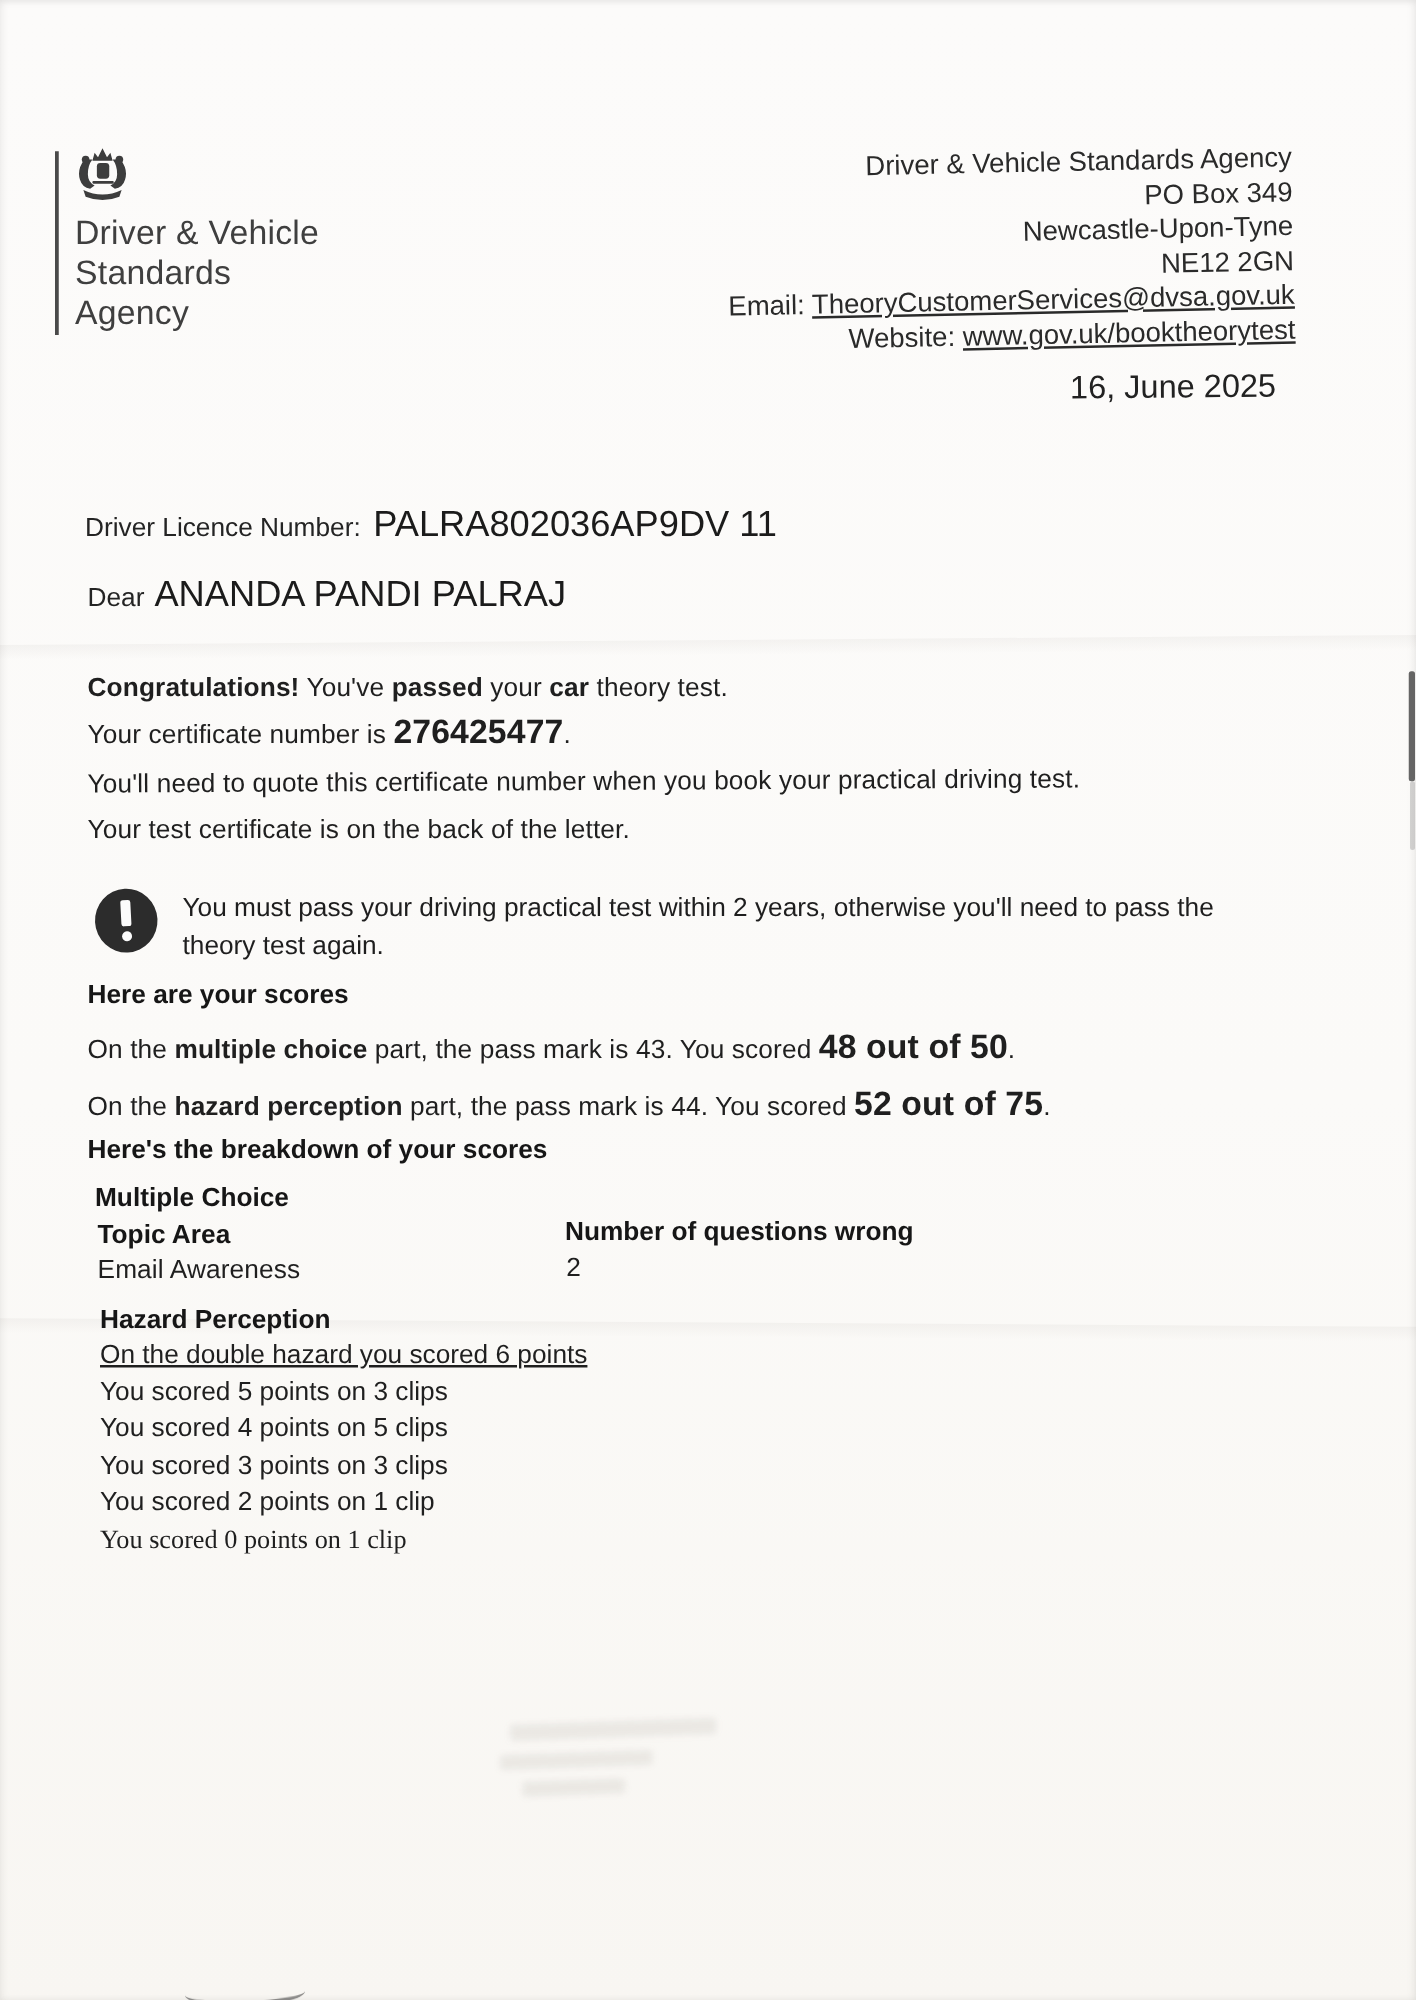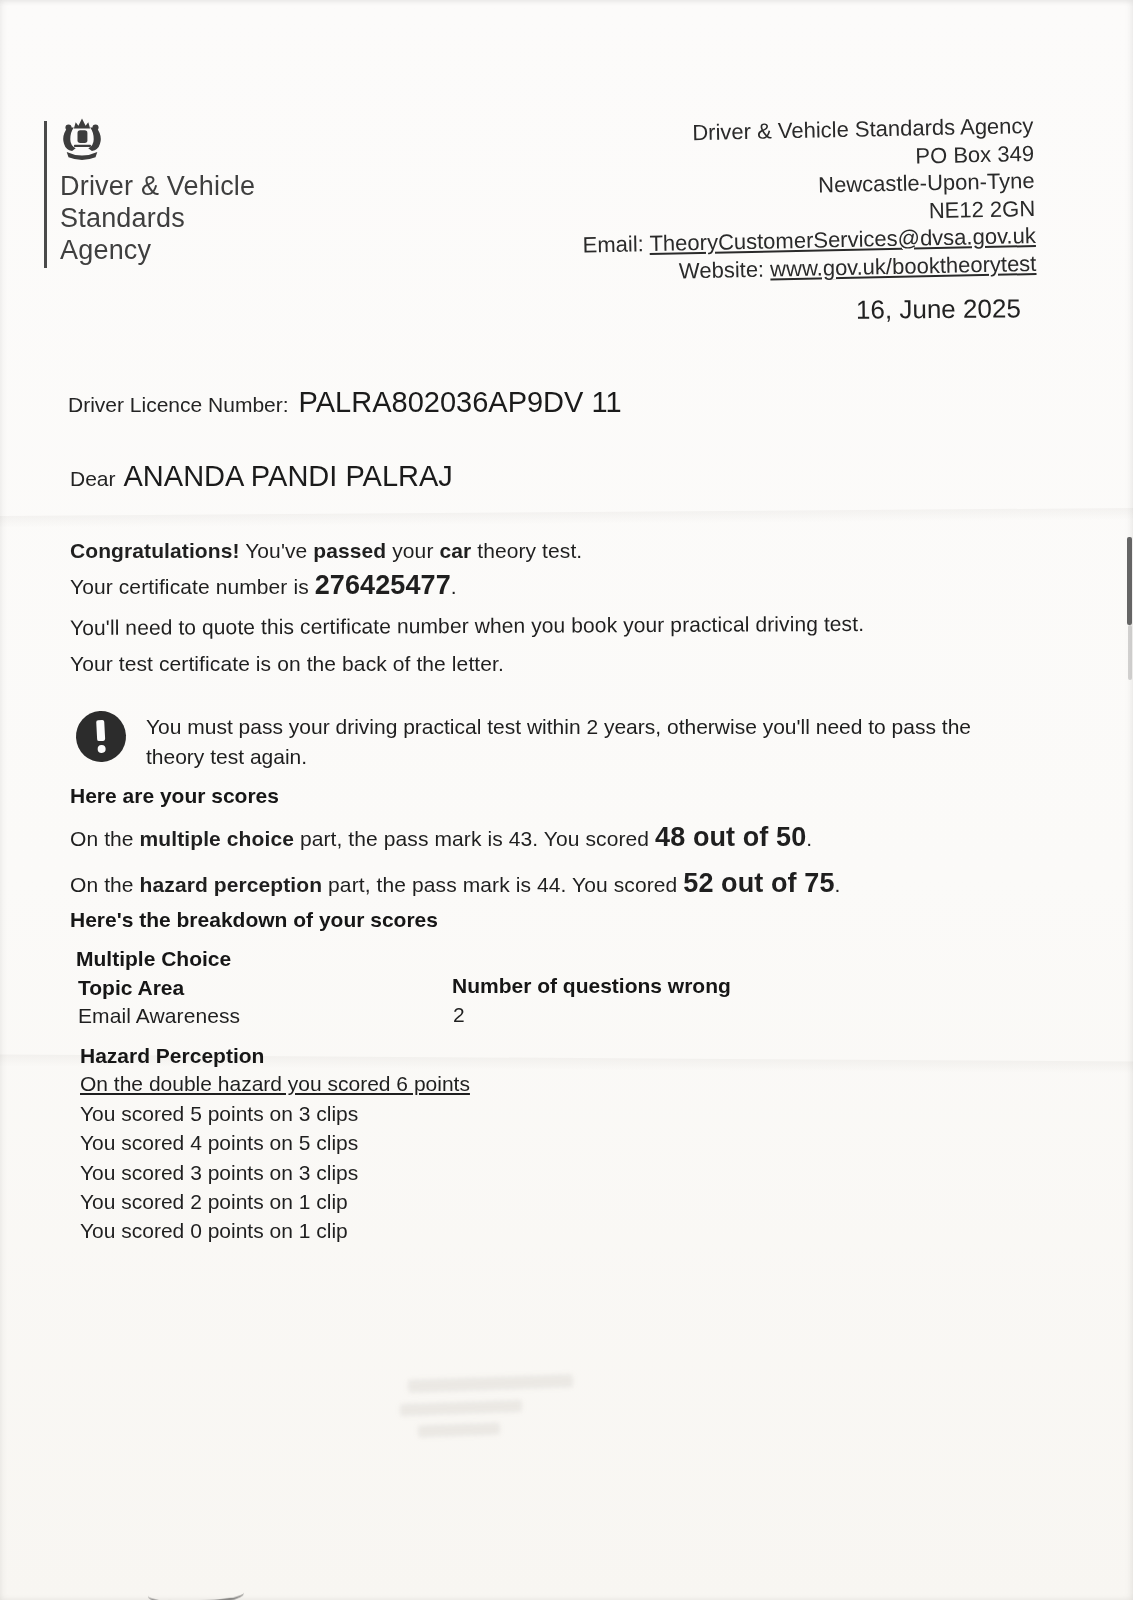--- a/index.html
+++ b/index.html
@@ -18,21 +18,21 @@
   .crest{left:55px;top:112px;width:54px;height:60px;filter:blur(0.3px);}
   .logo-text{left:60px;top:170px;font-size:27px;line-height:32px;color:#3f3f3f;letter-spacing:0.2px;}
 
   
   .addr{right:100px;top:112px;text-align:right;font-size:22px;line-height:27.5px;color:#2a2a2a;
         transform:rotate(-1.2deg);transform-origin:right top;}
   .addr a,.link{color:#2a2a2a;text-decoration:underline;}
 
   .date{right:112px;top:294px;font-size:26px;color:#222;transform:rotate(-0.5deg);}
 
-  .licence{left:68px;top:386px;font-size:21px;color:#242424;}
+  .licence{left:68px;top:404px;font-size:21px;color:#242424;}
   .licence .val{font-size:29px;margin-left:10px;color:#1b1b1b;}
   .dear{left:70px;top:460px;font-size:21px;color:#242424;}
   .dear .val{font-size:29px;margin-left:8px;color:#1b1b1b;}
 
   .para{left:70px;font-size:21px;color:#1f1f1f;letter-spacing:0.1px;}
   .bignum{font-size:27px;font-weight:bold;}
 
   .warn-icon{left:76px;top:711px;width:50px;height:51px;border-radius:50%;background:#2c2c2c;
     display:flex;flex-direction:column;align-items:center;justify-content:center;transform:rotate(-3deg);}
   .warn-icon .stem{width:8px;height:21px;background:#fbfbfb;border-radius:2px;}
@@ -126,21 +126,21 @@
   <div class="abs para" style="left:453px;top:1003px;">2</div>
 
   <div class="abs crease" style="top:1058px;transform:rotate(0.35deg);"></div>
 
   <div class="abs h-bold" style="left:80px;top:1044px;">Hazard Perception</div>
   <div class="abs hp-line" style="top:1072px;text-decoration:underline;">On the double hazard you scored 6 points</div>
   <div class="abs hp-line" style="top:1102px;">You scored 5 points on 3 clips</div>
   <div class="abs hp-line" style="top:1131px;">You scored 4 points on 5 clips</div>
   <div class="abs hp-line" style="top:1161px;">You scored 3 points on 3 clips</div>
   <div class="abs hp-line" style="top:1190px;">You scored 2 points on 1 clip</div>
-  <div class="abs hp-line" style="top:1219px;">You scored 0 points on 1 clip</div>
+  <div class="abs hp-line" style="top:1219px;font-family:Liberation Serif, serif;">You scored 0 points on 1 clip</div>
 
   <div class="abs edge-mark"></div>
   <div class="abs edge-mark2"></div>
   <div class="abs ghost" style="left:408px;top:1377px;width:165px;height:13px;transform:rotate(-2deg);"></div>
   <div class="abs ghost" style="left:400px;top:1402px;width:122px;height:12px;transform:rotate(-2deg);"></div>
   <div class="abs ghost" style="left:418px;top:1424px;width:82px;height:12px;transform:rotate(-2deg);"></div>
   <div class="abs bottom-arc"></div>
 
 </div>
 

